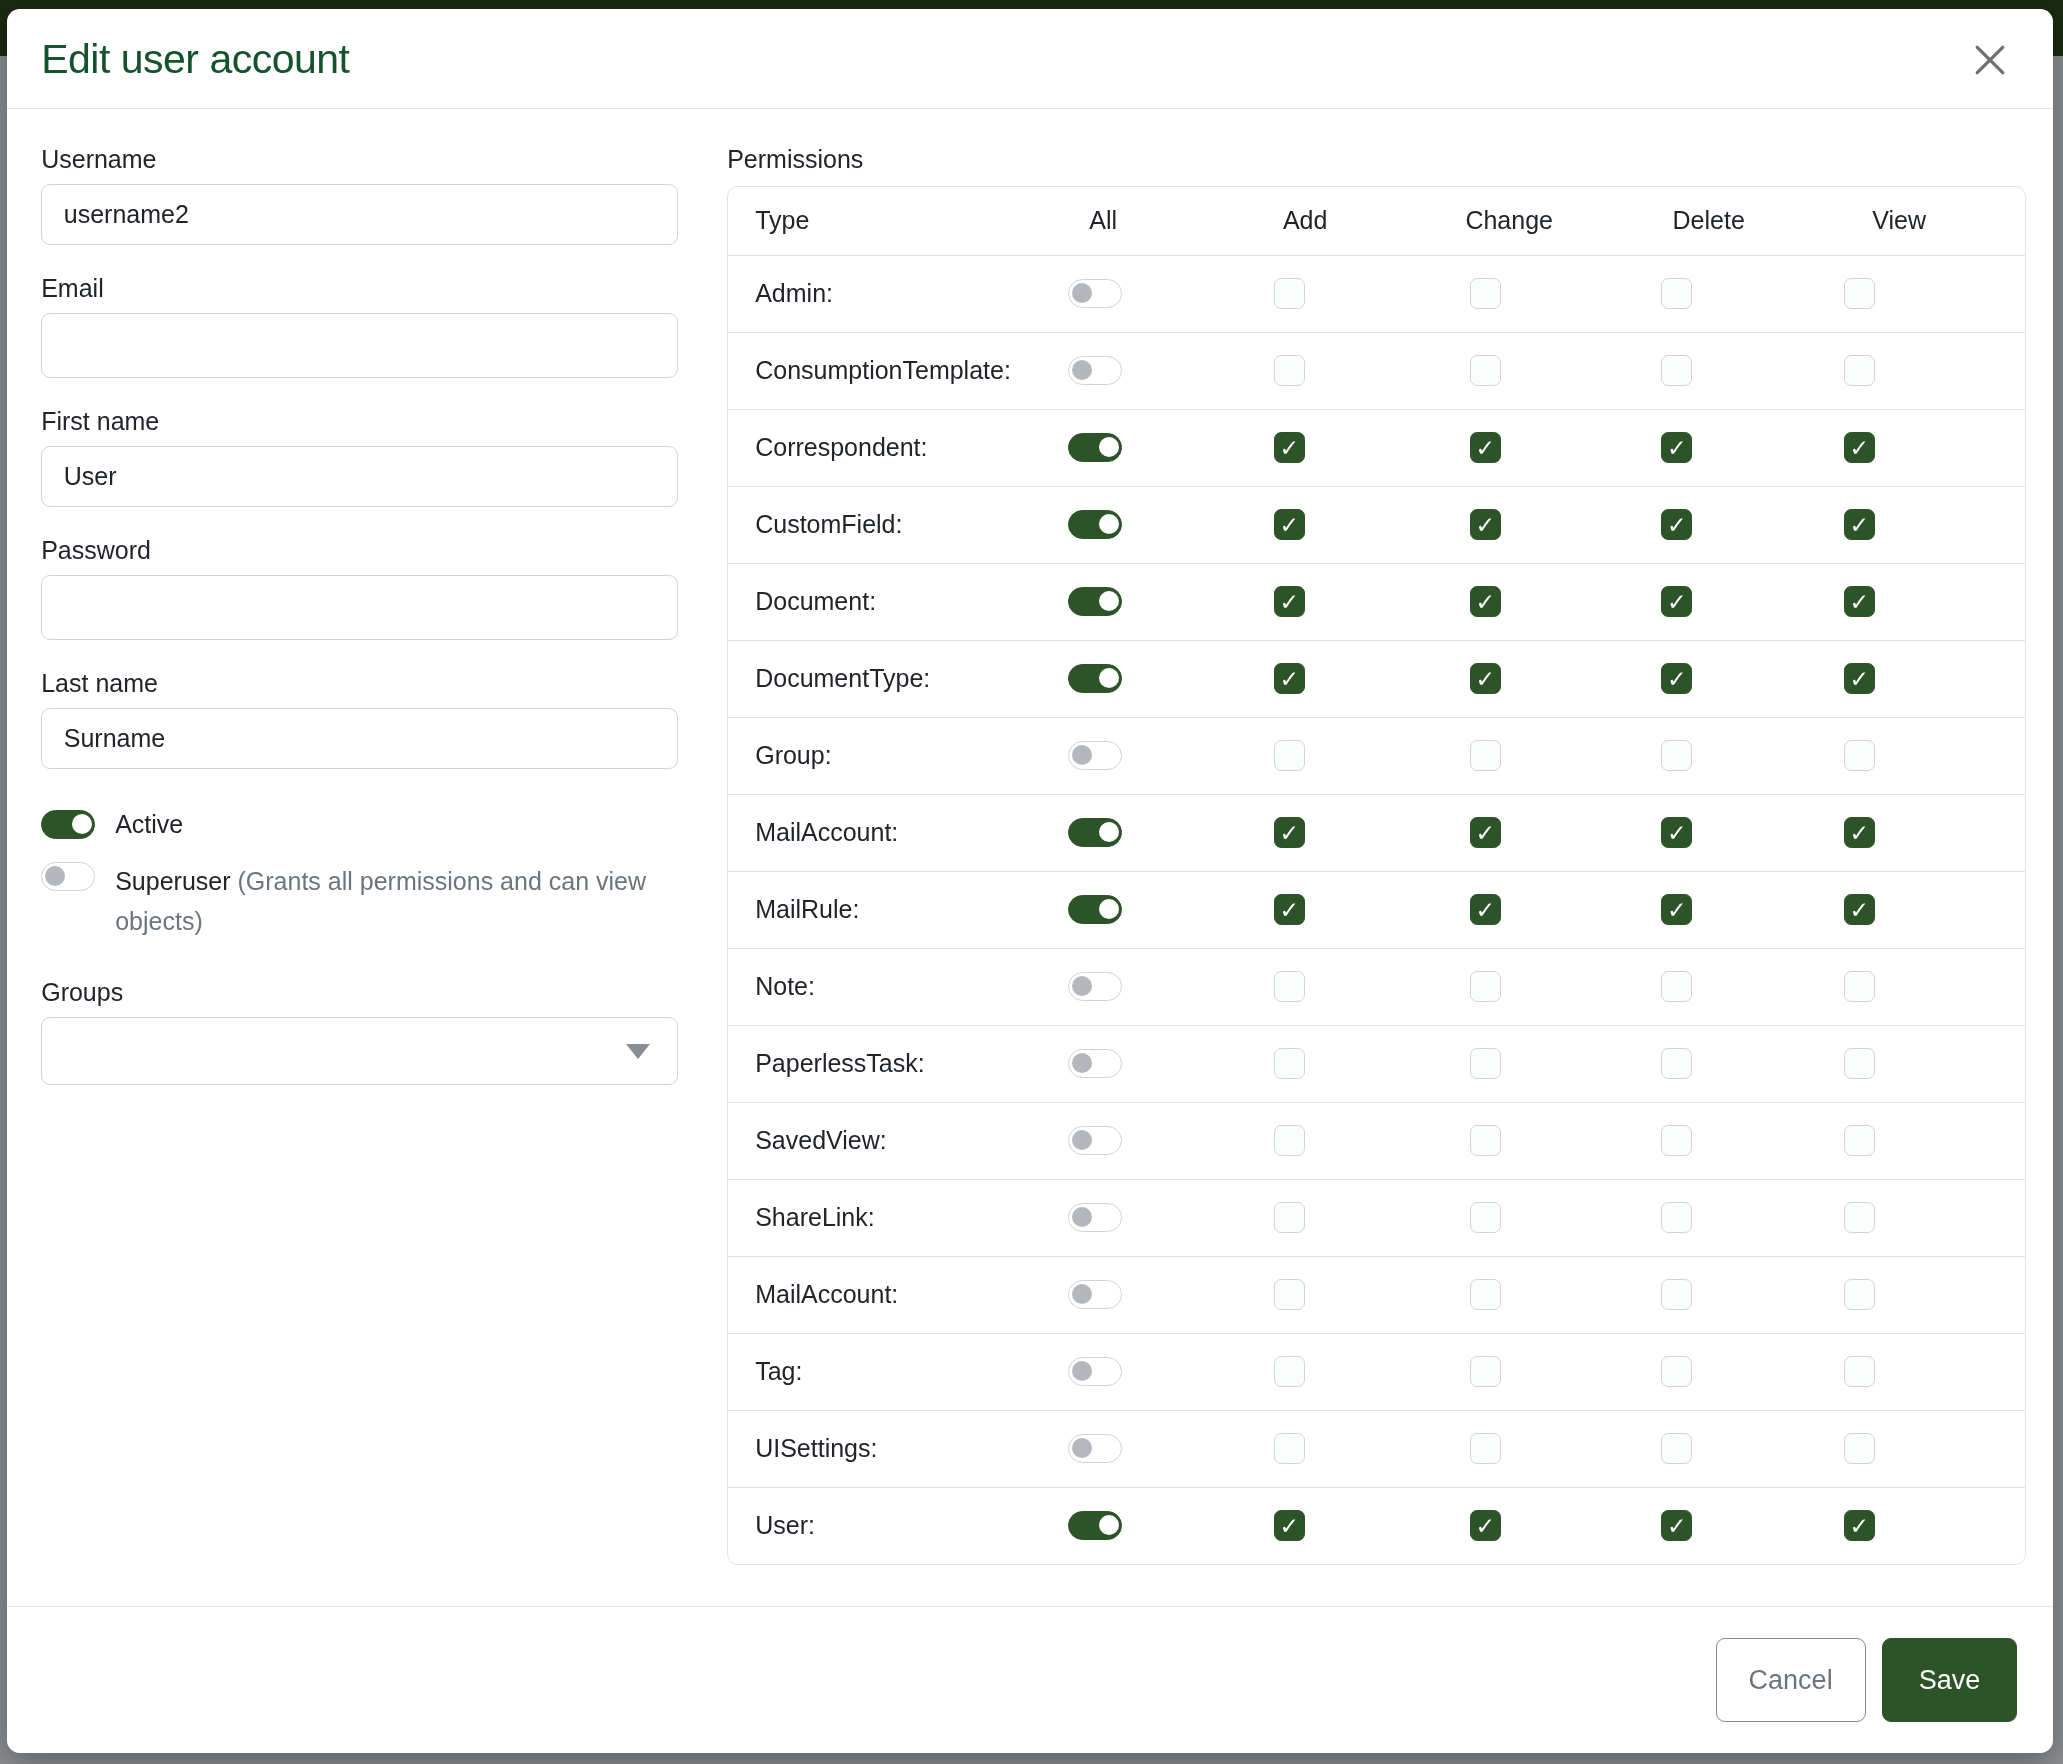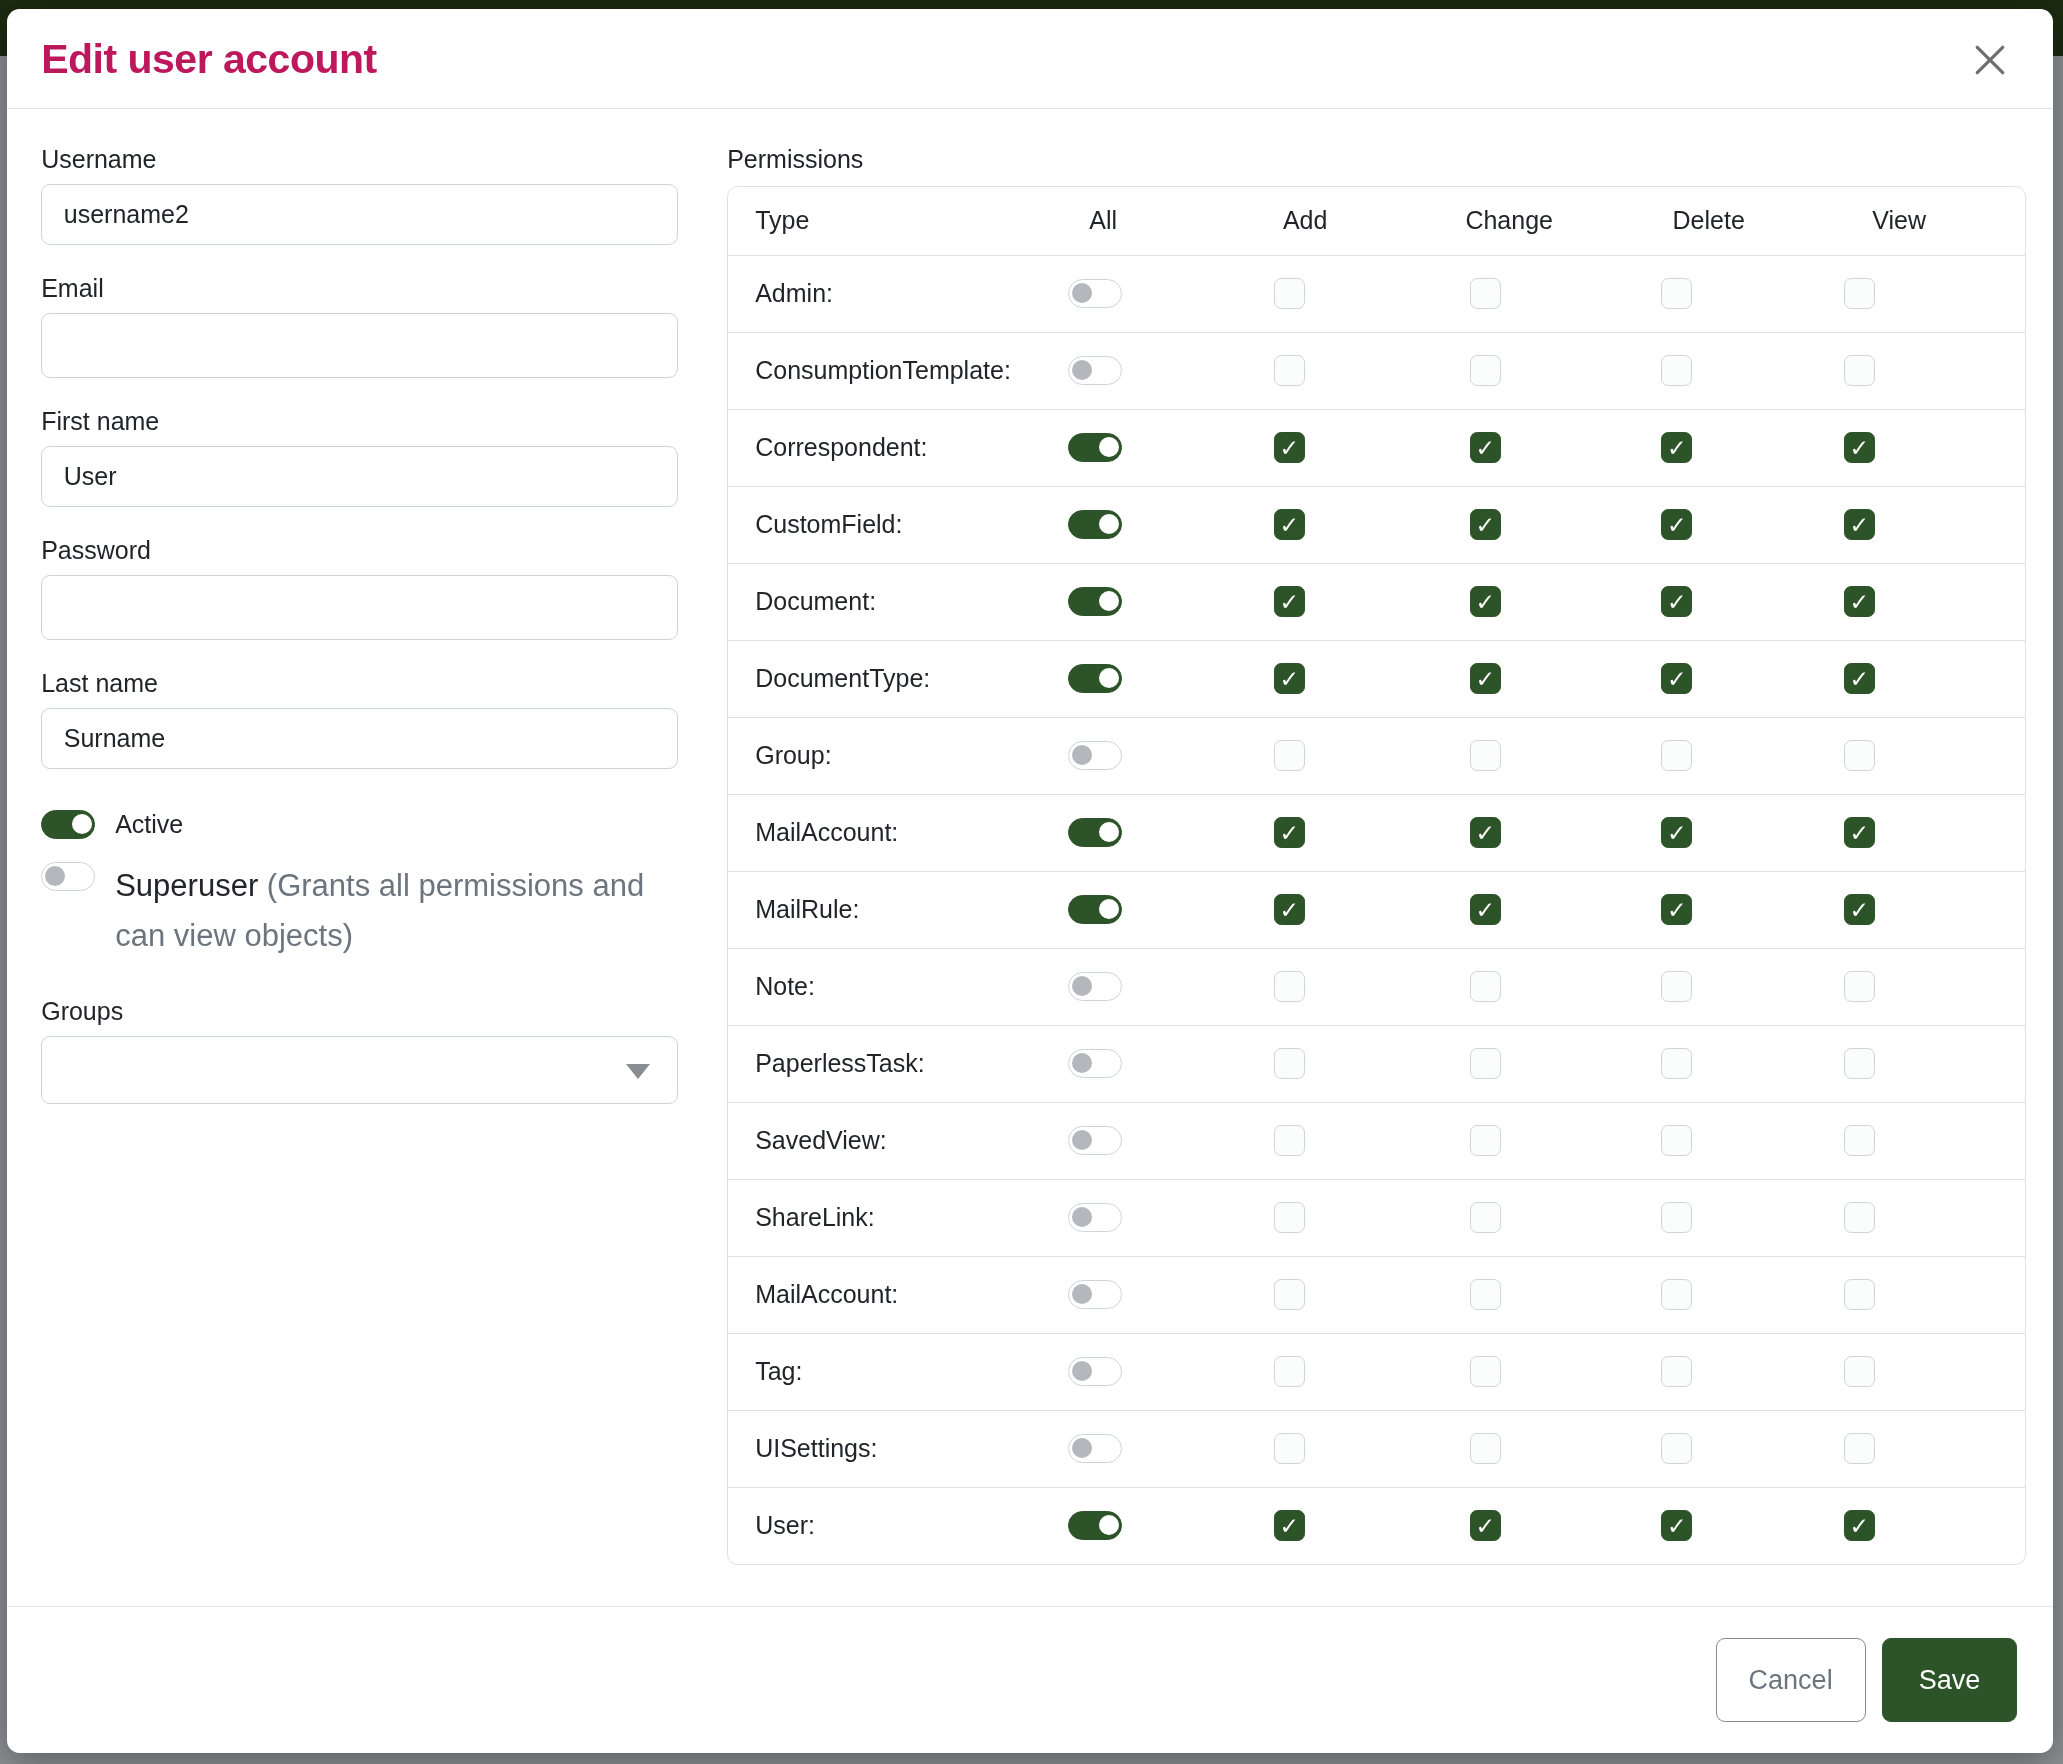--- a/index.html
+++ b/index.html
@@ -25,21 +25,21 @@
     position:absolute;left:7.2px;top:9px;width:2046px;height:1744px;
     background:#fff;border-radius:12.6px;overflow:hidden;
     box-shadow:0 9px 36px rgba(0,0,0,.35);
     display:flex;flex-direction:column;
   }
   
   .modal-header{
     flex:none;display:flex;align-items:center;justify-content:space-between;
     padding:27px 40px 25px 34px;border-bottom:1.8px solid var(--divider);
   }
-  .modal-title{font-size:41px;font-weight:700;color:#be185d;letter-spacing:-0.5px;}
+  .modal-title{font-size:41px;font-weight:400;color:#14532d;letter-spacing:-0.5px;}
   .close-btn{width:47px;height:47px;border:none;background:transparent;cursor:pointer;padding:0;display:flex;align-items:center;justify-content:center;}
   .close-btn svg{display:block;}
   
   .modal-body{flex:1;display:flex;gap:49px;padding:36px 27px 0 34px;overflow:hidden;}
   .col-left{flex:none;width:637px;}
   .col-right{flex:1;min-width:0;}
   .field{margin-bottom:29px;}
   .field-label{font-size:25px;color:var(--text);margin-bottom:10px;}
   .text-input{
     width:100%;height:61px;border:1.8px solid var(--border);border-radius:9px;
@@ -55,21 +55,21 @@
   .toggle::after{
     content:"";position:absolute;width:20px;height:20px;border-radius:50%;
     background:#b4b8bd;left:2.7px;top:2.7px;
   }
   .toggle.on{background:var(--green);border-color:var(--green);}
   .toggle.on::after{background:#fff;left:auto;right:2.7px;}
   .switch-row{display:flex;align-items:center;gap:20px;margin-top:41px;}
   .switch-row .switch-label{font-size:25px;color:var(--text);}
   .switch-row.superuser{margin-top:21.6px;align-items:flex-start;}
   .switch-row.superuser .toggle{margin-top:1.8px;}
-  .su-text{font-size:31px;line-height:1.62;max-width:563px;}
+  .su-text{font-size:25px;line-height:1.62;max-width:563px;}
   .su-hint{color:var(--muted);}
   .groups-field{margin-top:36px;}
   .select-box{
     position:relative;width:100%;height:68px;border:1.8px solid var(--border);
     border-radius:9px;background:#fff;cursor:pointer;
   }
   .select-box .caret{
     position:absolute;right:27px;top:50%;margin-top:-6.3px;
     width:0;height:0;border-left:12.6px solid transparent;border-right:12.6px solid transparent;
     border-top:15.3px solid #8a8d91;

